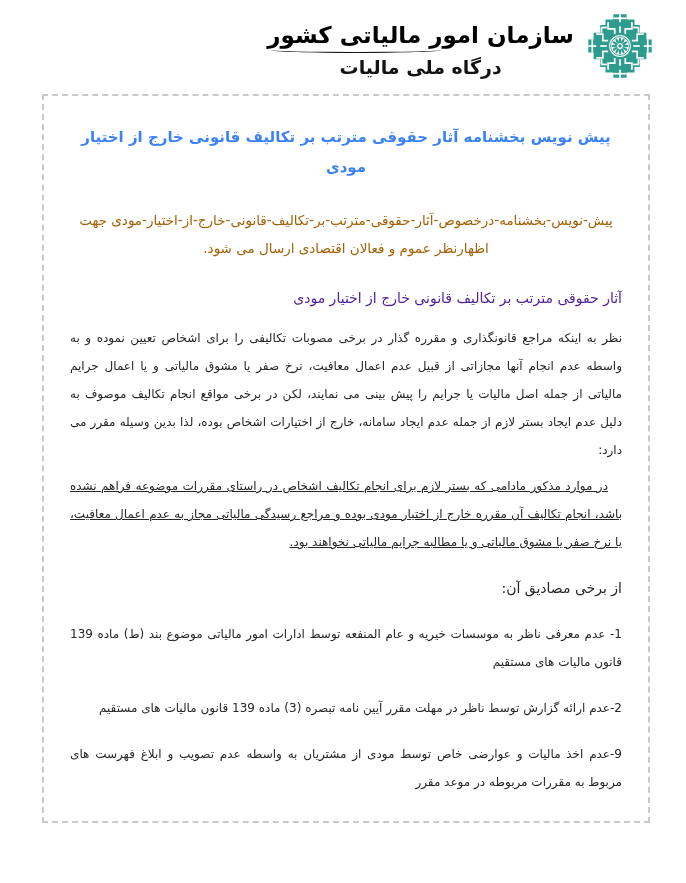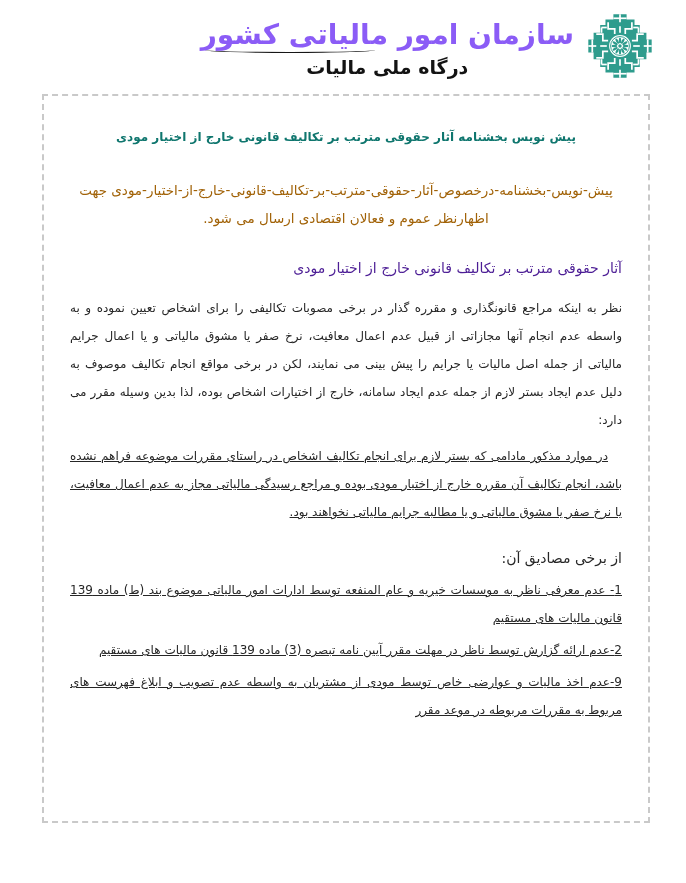--- a/index.html
+++ b/index.html
@@ -4,49 +4,49 @@
 <style>
   html,body{margin:0;padding:0;background:#fff;}
   .page{
     width:686px;min-height:883px;background:#ffffff;position:relative;
     font-family:"DejaVu Sans",sans-serif;box-sizing:border-box;overflow:hidden;
   }
   
   .header{display:flex;justify-content:flex-end;align-items:flex-start;
     padding:13px 32px 0 0;gap:12px;direction:ltr;}
   .brand-text{direction:rtl;text-align:center;margin-top:7px;}
-  .org-name{font-size:28px;font-weight:bold;color:#8b5cf6;line-height:30px;white-space:nowrap;}
+  .org-name{font-size:23px;font-weight:bold;color:#000000;line-height:30px;white-space:nowrap;}
   .flourish{width:170px;height:5px;border-bottom:1.6px solid #161616;
     border-radius:0 0 100% 100%;margin:-3px auto 3px 4px;}
   .portal-name{font-size:19px;font-weight:bold;color:#131313;margin-top:2px;}
   .logo{width:68px;height:66px;flex:0 0 auto;}
   .logo svg{width:68px;height:66px;display:block;}
   
   .doc-box{
     margin:15px 36px 0 42px;border:2px dashed #c9c9c9;
     padding:16px 26px 24px 26px;direction:rtl;color:#222;
     box-sizing:border-box;min-height:729px;
   }
   .doc-title{
-    font-size:12px;font-weight:bold;color:#0f766e;text-align:center;
+    font-size:15px;font-weight:bold;color:#3b82f6;text-align:center;
     line-height:30px;margin:10px 6px 0 6px;
   }
   .doc-subtitle{
     font-size:13.5px;color:#a16207;text-align:center;line-height:28px;
     margin:24px 4px 0 4px;font-weight:400;
   }
   .section-heading{
     font-size:14px;color:#4c1d95;text-align:right;margin:22px 0 0 0;line-height:28px;
   }
   .body-par{
     font-size:12px;color:#262626;text-align:justify;line-height:28px;margin:12px 0 0 0;
   }
   .body-par.indent{text-indent:14px;margin-top:8px;text-decoration:underline;}
   .list-intro{font-size:14px;color:#262626;text-align:right;margin:18px 0 0 0;line-height:28px;}
-  .list-item{margin-top:4px;text-decoration:underline;}
+  .list-item{margin-top:18px;}
 </style>
 </head>
 <body>
 
 <div class="page">
 
   <header class="header">
     <div class="brand-text">
       <div class="org-name">سازمان امور مالیاتی کشور</div>
       <div class="flourish"></div>

